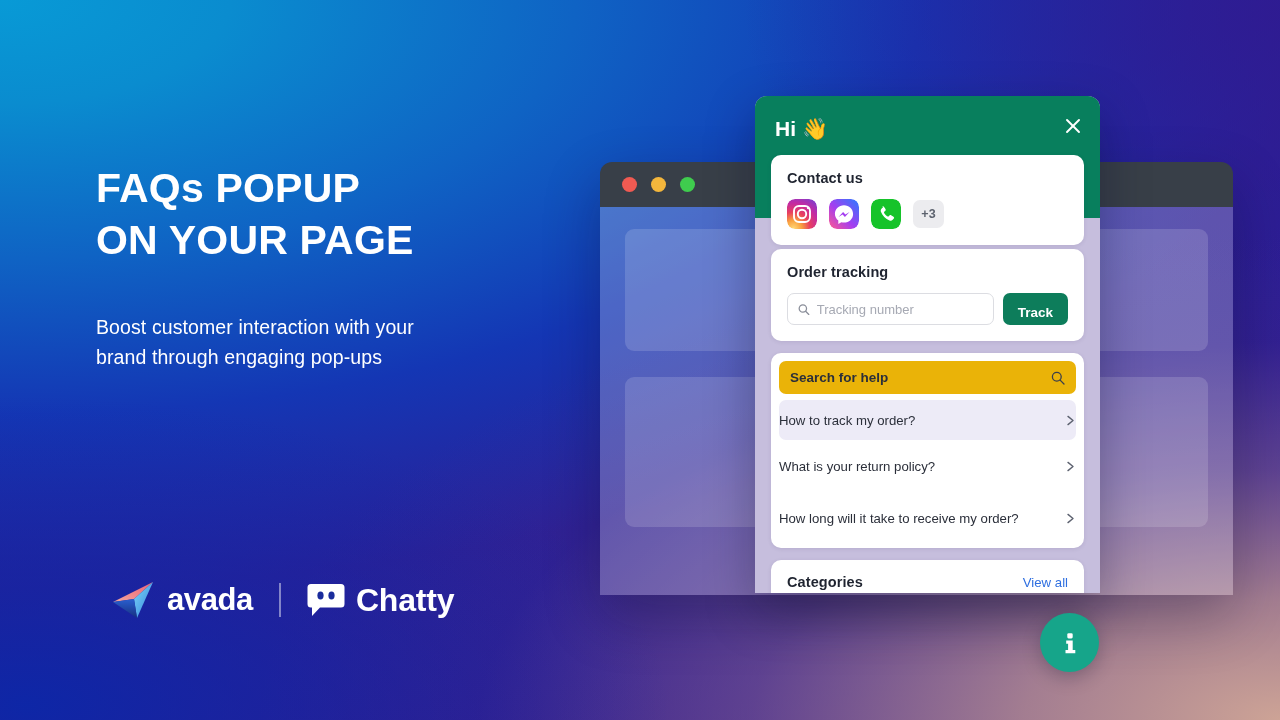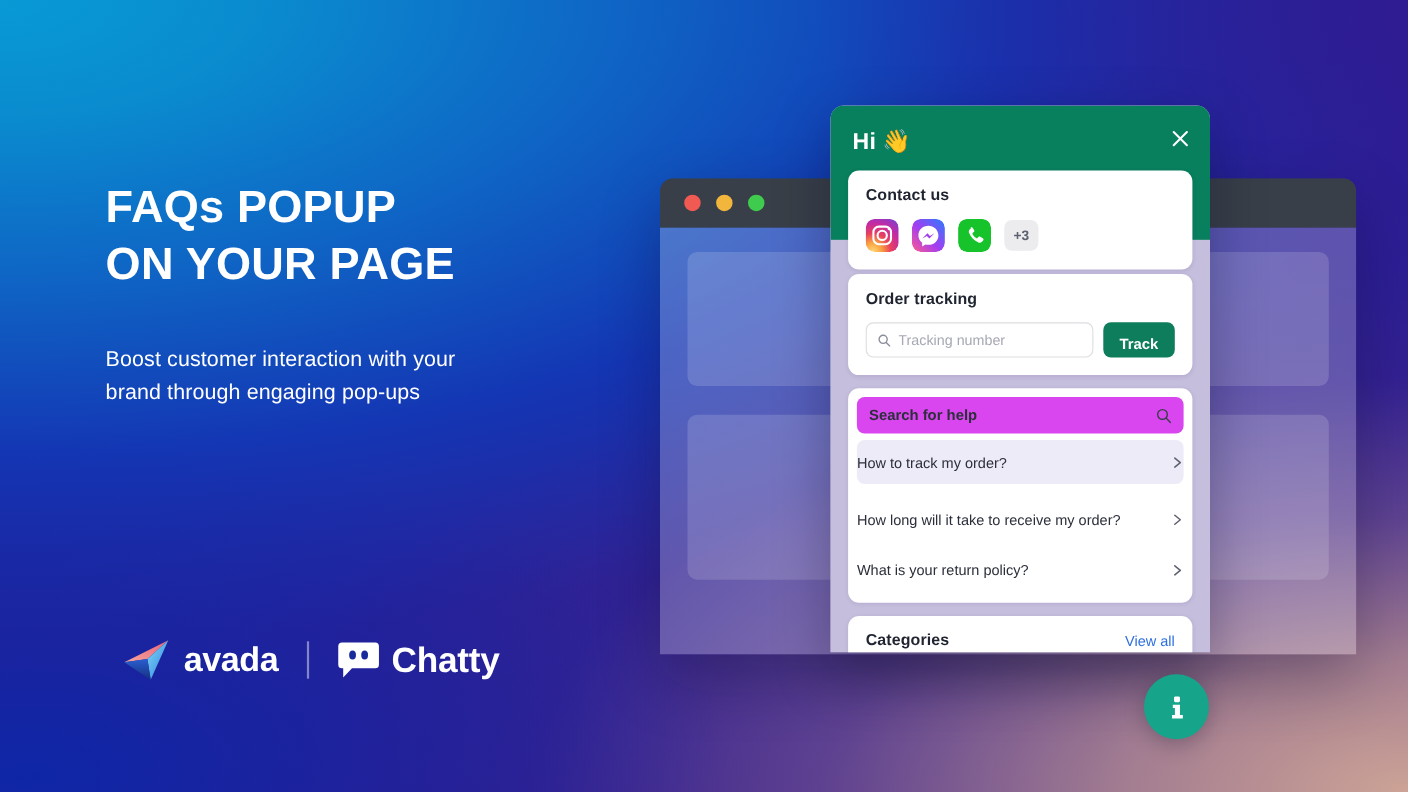--- a/index.html
+++ b/index.html
@@ -274,21 +274,21 @@
     cursor: pointer;
     font-family: "Liberation Sans", sans-serif;
   }
 
   
   #faq-card {
     margin-top: 12px;
     padding: 8px 8px 10px 8px;
   }
   #help-search {
-    background: #d946ef;
+    background: #eab308;
     border-radius: 7px;
     height: 33px;
     display: flex;
     align-items: center;
     justify-content: space-between;
     padding: 0 11px;
     cursor: pointer;
   }
   #help-search-label {
     font-size: 13.5px;
@@ -486,29 +486,29 @@
           </svg>
         </div>
 
         <div class="faq-item active">
           <span class="faq-label">How to track my order?</span>
           <svg class="chev" viewBox="0 0 11 11">
             <polyline points="3,1.4 8,5.5 3,9.6" fill="none" stroke="#5d6270" stroke-width="1.4" stroke-linecap="round" stroke-linejoin="round"></polyline>
           </svg>
         </div>
 
+        <div class="faq-item" style="margin-top:6px;">
+          <span class="faq-label">What is your return policy?</span>
+          <svg class="chev" viewBox="0 0 11 11">
+            <polyline points="3,1.4 8,5.5 3,9.6" fill="none" stroke="#5d6270" stroke-width="1.4" stroke-linecap="round" stroke-linejoin="round"></polyline>
+          </svg>
+        </div>
+
         <div class="faq-item" style="margin-top:12px;">
           <span class="faq-label">How long will it take to receive my order?</span>
-          <svg class="chev" viewBox="0 0 11 11">
-            <polyline points="3,1.4 8,5.5 3,9.6" fill="none" stroke="#5d6270" stroke-width="1.4" stroke-linecap="round" stroke-linejoin="round"></polyline>
-          </svg>
-        </div>
-
-        <div class="faq-item" style="margin-top:6px;">
-          <span class="faq-label">What is your return policy?</span>
           <svg class="chev" viewBox="0 0 11 11">
             <polyline points="3,1.4 8,5.5 3,9.6" fill="none" stroke="#5d6270" stroke-width="1.4" stroke-linecap="round" stroke-linejoin="round"></polyline>
           </svg>
         </div>
       </div>
 
       <div id="categories-card" class="card">
         <span class="card-title">Categories</span>
         <span id="view-all">View all</span>
       </div>

